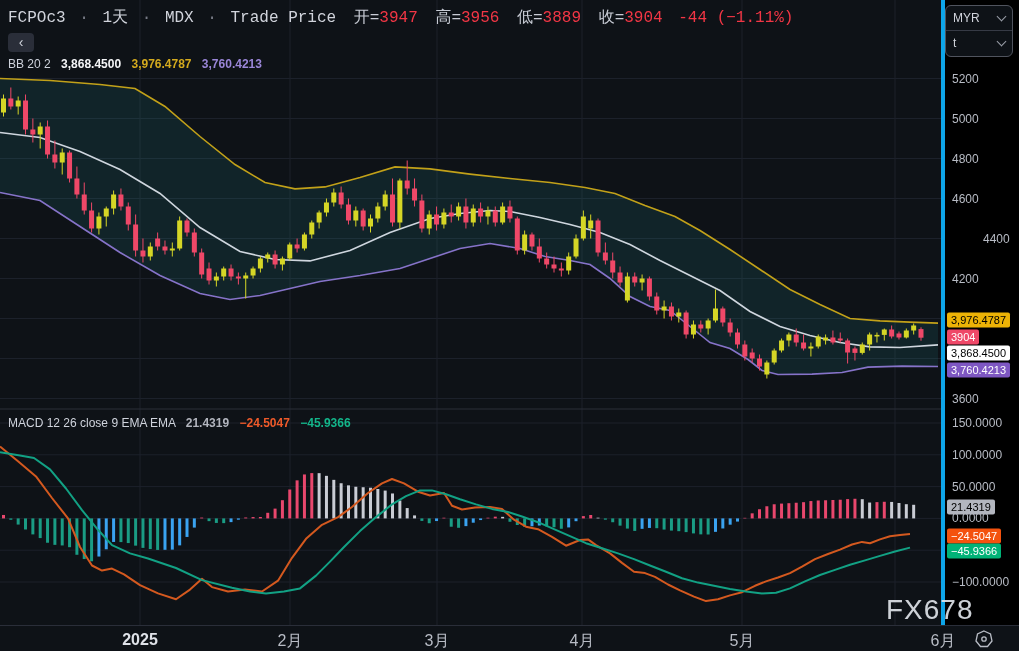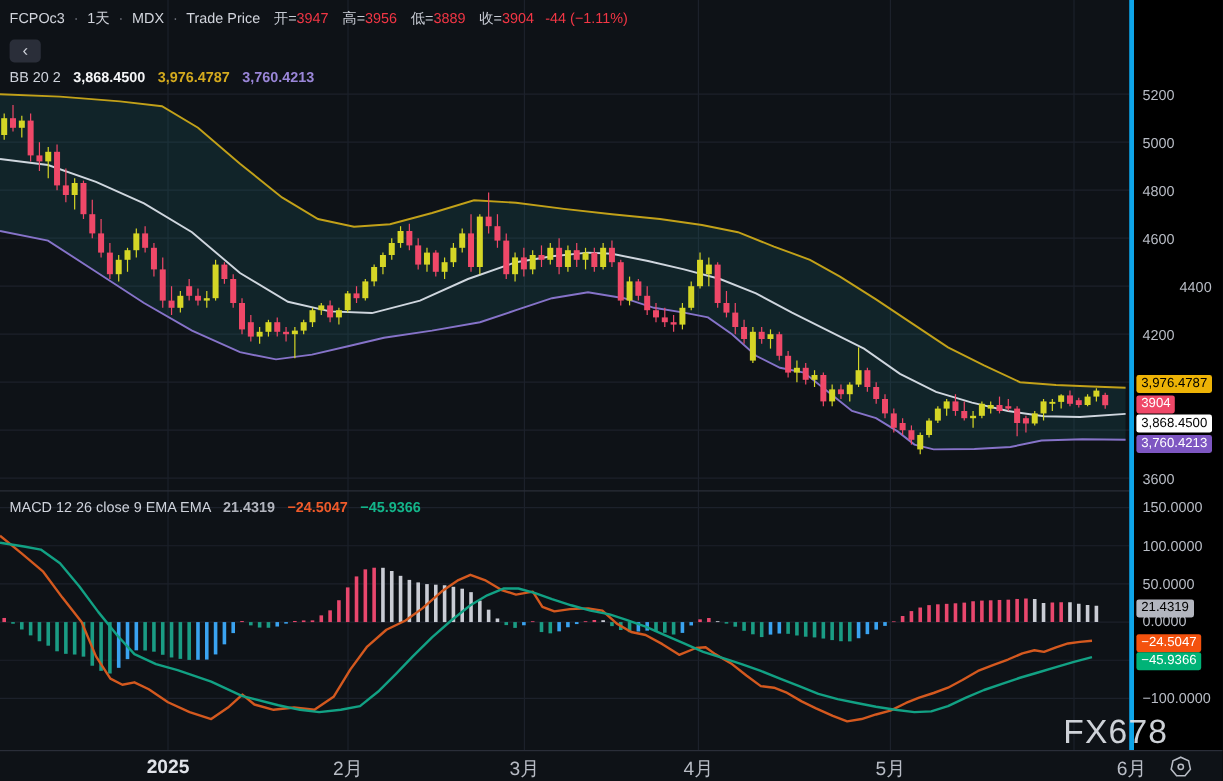--- a/index.html
+++ b/index.html
@@ -1,21 +1,21 @@
 <!DOCTYPE html>
 <html><head>
 <meta charset="utf-8">
 <style>
   html,body{margin:0;padding:0;background:#000;}
   #app{position:relative;width:1019px;height:651px;background:#0e1217;overflow:hidden;
        font-family:"Liberation Sans",sans-serif;-webkit-font-smoothing:antialiased;}
   #chart-area{position:absolute;left:0;top:0;width:941px;height:625px;}
   #chart-svg{position:absolute;left:0;top:0;}
   
-  .hdr{position:absolute;left:8px;top:7px;z-index:3;font-size:12px;color:#d1d4dc;white-space:nowrap;}
+  .hdr{position:absolute;left:8px;top:7px;z-index:3;font-size:16px;color:#d1d4dc;white-space:nowrap;font-family:Liberation Mono, monospace;}
   .hdr .sep{color:#787b86;margin:0 4px;}
   .hdr .lbl{color:#c7cbd4;margin-left:8px;}
   .hdr .val{color:#f23645;}
   .backbtn{position:absolute;left:8px;top:33px;z-index:3;width:26px;height:19px;background:#2a2e39;
            border-radius:4px;color:#d1d4dc;font-size:14px;line-height:18px;text-align:center;cursor:pointer;}
   .legend{position:absolute;left:8px;z-index:3;font-size:12px;color:#cfd3dc;white-space:nowrap;}
   #bb-legend{top:57px;}
   #macd-legend{top:416px;}
   .legend .v{margin-left:7px;font-weight:600;}
   
@@ -511,20 +511,30 @@
       <div class="tick" style="top: 582px;">−100.0000</div>
       <div class="badge" style="top: 320px; background: rgb(237, 179, 6); color: rgb(0, 0, 0);">3,976.4787</div>
       <div class="badge" style="top: 337px; background: rgb(239, 72, 104); color: rgb(255, 255, 255);">3904</div>
       <div class="badge" style="top: 353px; background: rgb(255, 255, 255); color: rgb(0, 0, 0);">3,868.4500</div>
       <div class="badge" style="top: 370px; background: rgb(126, 87, 194); color: rgb(255, 255, 255);">3,760.4213</div>
       <div class="badge" style="top: 507px; background: rgb(179, 182, 191); color: rgb(0, 0, 0);">21.4319</div>
       <div class="badge" style="top: 536px; background: rgb(244, 82, 14); color: rgb(255, 255, 255);">−24.5047</div>
       <div class="badge" style="top: 551px; background: rgb(0, 179, 119); color: rgb(255, 255, 255);">−45.9366</div>
     </div>
 
+  <div id="unitbox">
+    <div class="unitrow">
+      <span>MYR</span>
+      <span class="chev"></span>
+    </div>
+    <div class="unitrow">
+      <span>t</span>
+      <span class="chev"></span>
+    </div>
+  </div>
 
   <div id="time-axis">
     <svg id="corner-icon" width="22" height="20">
       <polygon points="11,2 17.5,5 19,12 14.5,17.5 7.5,17.5 3,12 4.5,5" fill="none" stroke="#b8bcc5" stroke-width="1.3"></polygon>
       <circle cx="11" cy="10" r="2.2" fill="none" stroke="#b8bcc5" stroke-width="1.3"></circle>
     </svg>
   <div class="month bold" style="left: 140px;">2025</div>
       <div class="month" style="left: 290px;">2月</div>
       <div class="month" style="left: 437px;">3月</div>
       <div class="month" style="left: 582px;">4月</div>

